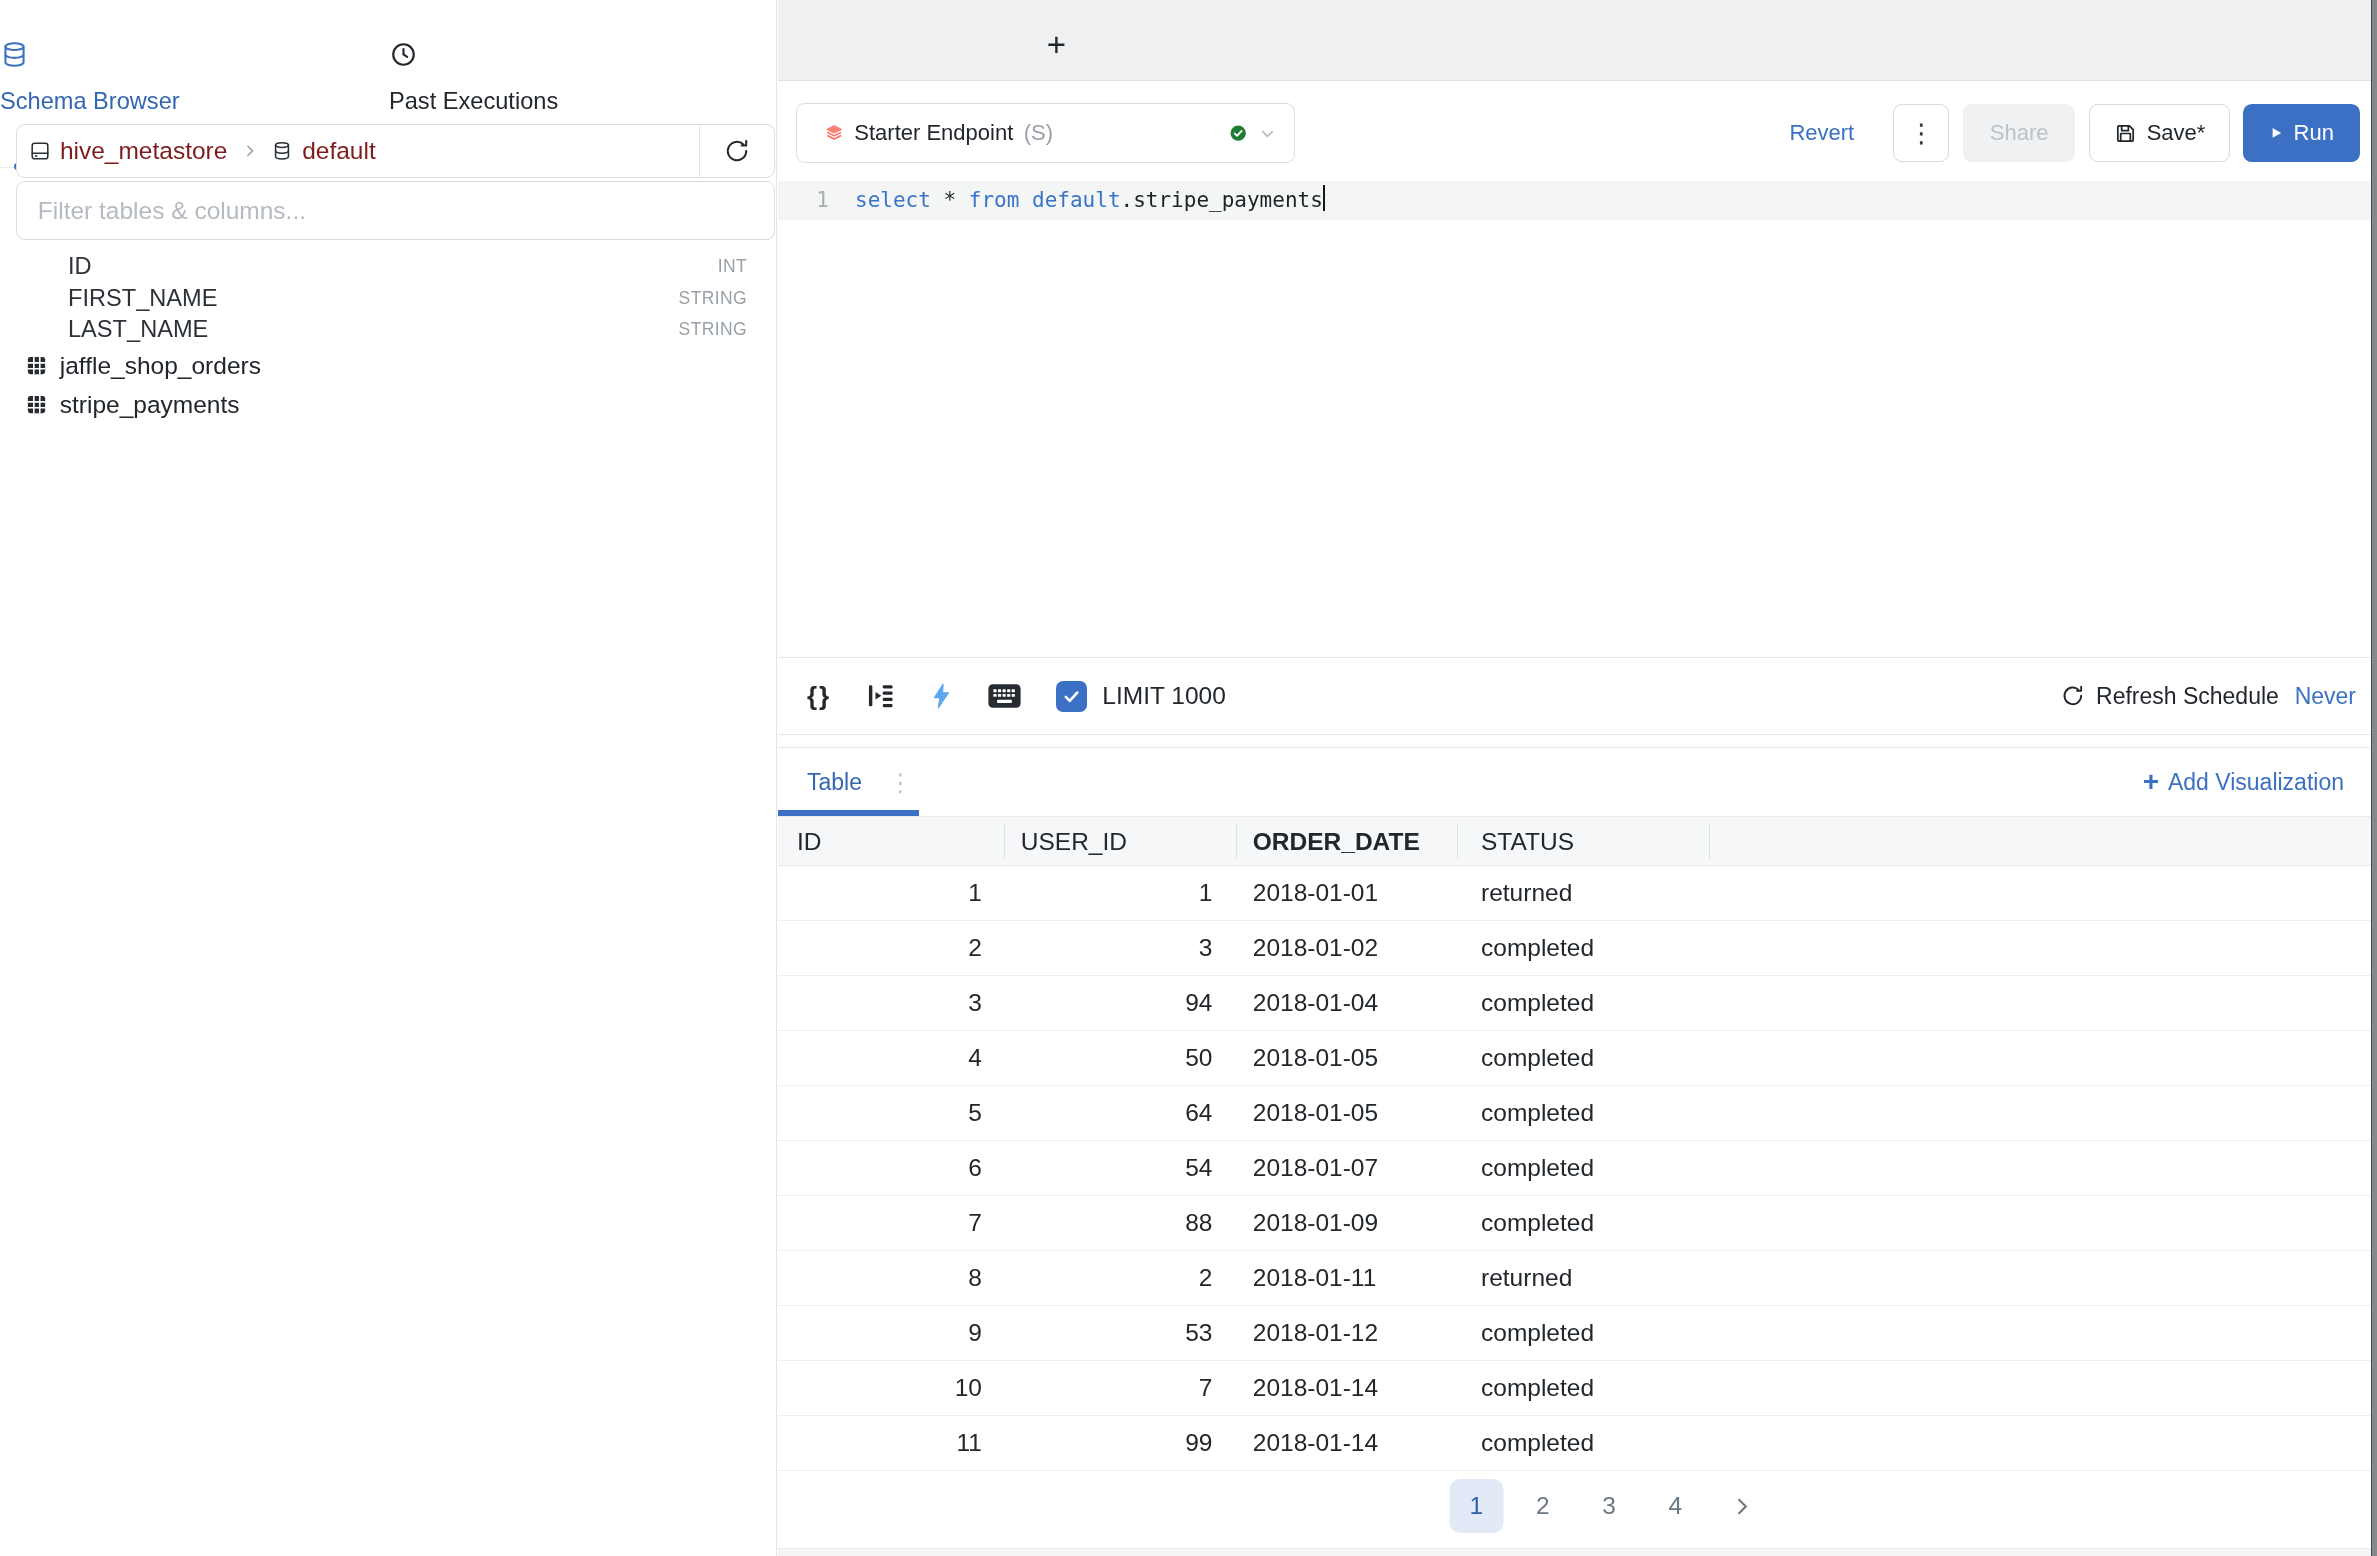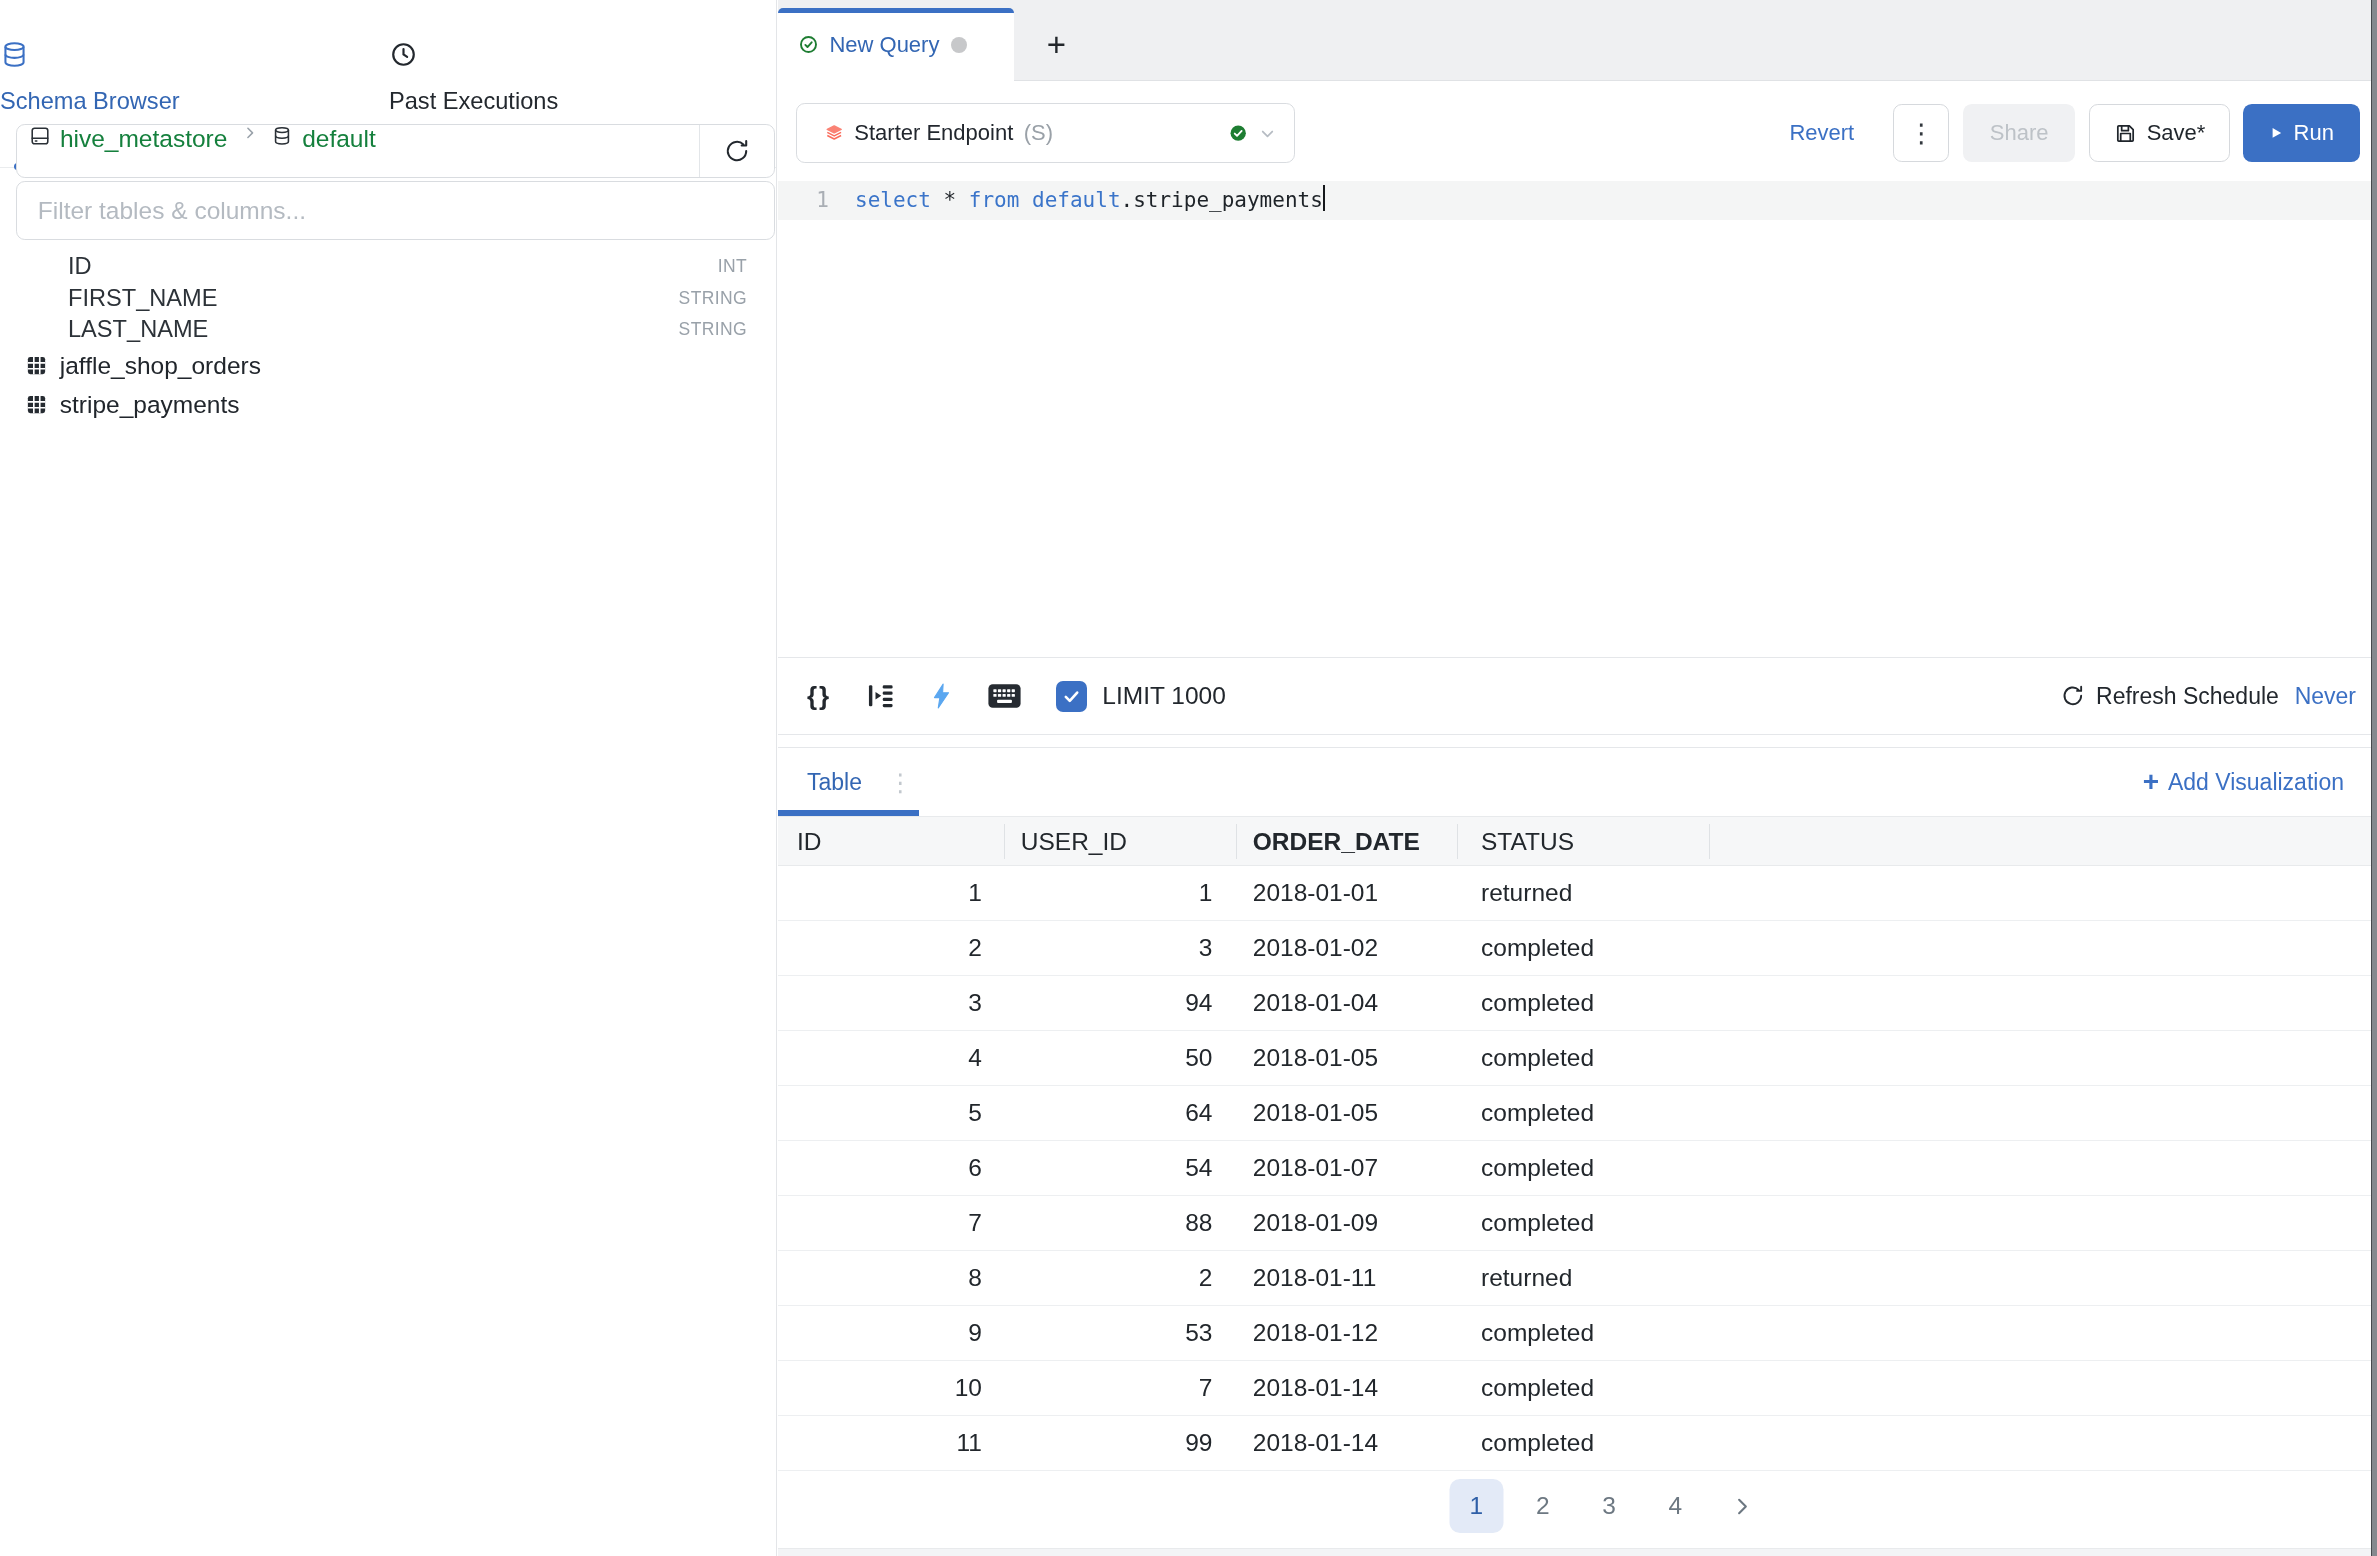--- a/index.html
+++ b/index.html
@@ -12,21 +12,21 @@
 
   
   .sidebar { position:absolute; left:0; top:0; width:777px; height:1556px; background:#fff; border-right:0.9px solid #e3e5e8; }
   .side-tabs { position:relative; height:168px; border-bottom:1.8px solid #eaecee; }
   .side-tab { position:absolute; top:0; height:166px; width:389px; display:flex; flex-direction:column; align-items:flex-start; padding-top:40px; gap:19px; cursor:pointer; }
   .side-tab .lbl { font-size:23.6px; font-weight:500; color:#23282e; }
   .side-tab.active .lbl { color:#3366b3; }
   .active-bar { position:absolute; left:14px; top:163px; width:383px; height:7px; background:#3b70c4; border-radius:3.5px; }
 
   .crumb-box { position:absolute; left:15.8px; top:124px; width:759px; height:54px; border:0.9px solid #d9dce0; border-radius:8.8px; display:flex; align-items:center; background:#fff; }
-  .crumb-left { flex:1; display:flex; align-items:flex-start; padding-left:12.3px; gap:8.8px; font-size:24.5px; color:#15803d; height:100%; }
+  .crumb-left { flex:1; display:flex; align-items:center; padding-left:12.3px; gap:8.8px; font-size:24.5px; color:#7f1d1d; height:100%; }
   .crumb-sep { margin:0 5.3px; display:flex; }
   .crumb-refresh { width:75px; height:100%; border-left:0.9px solid #e3e6e9; display:flex; align-items:center; justify-content:center; cursor:pointer; }
 
   .filter-box { position:absolute; left:15.8px; top:181px; width:759px; height:59px; border:0.9px solid #d9dce0; border-radius:8.8px; background:#fff; }
   .filter-box input { width:100%; height:100%; border:none; outline:none; background:transparent; border-radius:8.8px; font-family:inherit; font-size:24.5px; color:#22272d; padding:0 21px; }
   .filter-box input::placeholder { color:#b4bac1; }
 
   .tables { position:absolute; top:251px; left:0; right:0.9px; }
   .tbl-head { height:37px; display:flex; align-items:center; gap:12.3px; padding-left:24.5px; font-size:24.5px; font-weight:500; color:#21262c; cursor:pointer; }
   .tbl-head + .tbl-head { margin-top:1.8px; }
@@ -201,30 +201,20 @@
             </svg>
         </span>
         <span>stripe_payments</span>
       </div>
     </div>
   </div>
 
   <div class="main">
 
     <div class="tabbar">
-      <div class="query-tab">
-        <span>
-          <svg width="19" height="19" viewBox="0 0 24 24" fill="none" stroke="#1e7d32" stroke-width="2.4" stroke-linecap="round" stroke-linejoin="round">
-              <circle cx="12" cy="12" r="9.5"></circle>
-              <path d="M8 12.5l2.7 2.7 5.3-6"></path>
-            </svg>
-        </span>
-        <span class="lbl">New Query</span>
-        <span class="dirty-dot"></span>
-      </div>
       <div class="new-tab">+</div>
     </div>
 
     <div class="actionbar">
       <div class="endpoint">
         <span>
           <svg width="18.4" height="18.4" viewBox="0 0 24 24" fill="none" stroke="#fa6d5d" stroke-width="2" stroke-linejoin="round">
             <path d="M12 2.5L21 7l-9 4.5L3 7z" fill="#fa6d5d" opacity="0.85"></path>
             <path d="M21 11l-9 4.5L3 11"></path>
             <path d="M21 15l-9 4.5L3 15"></path>

